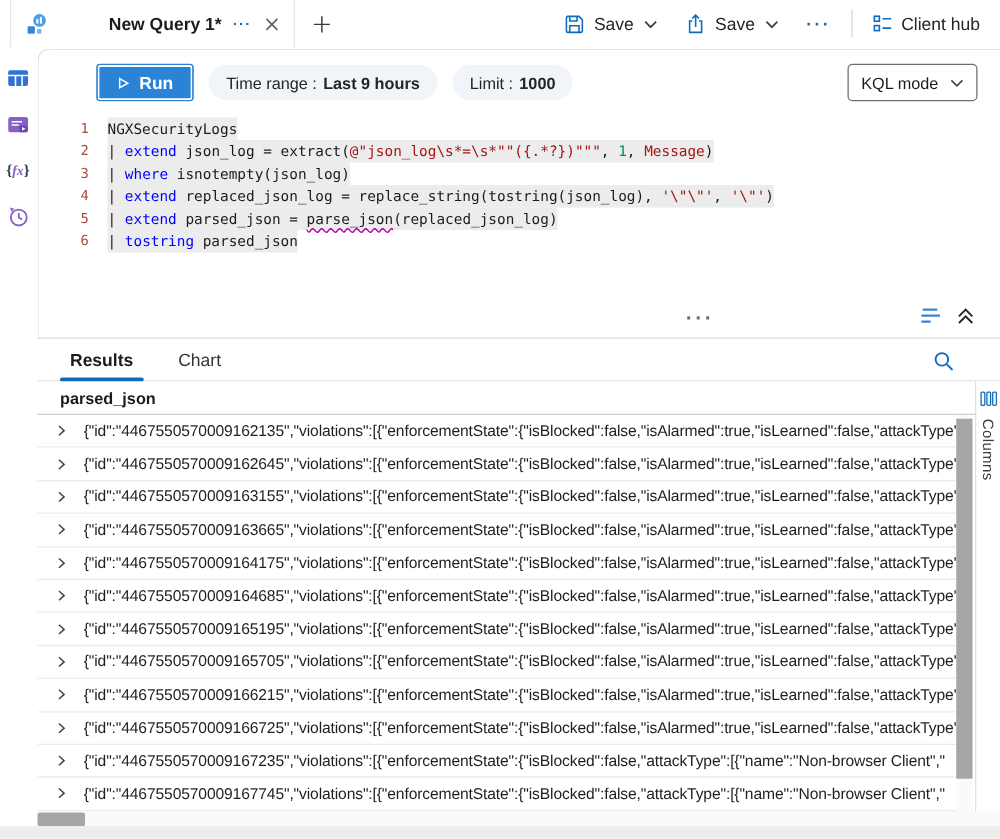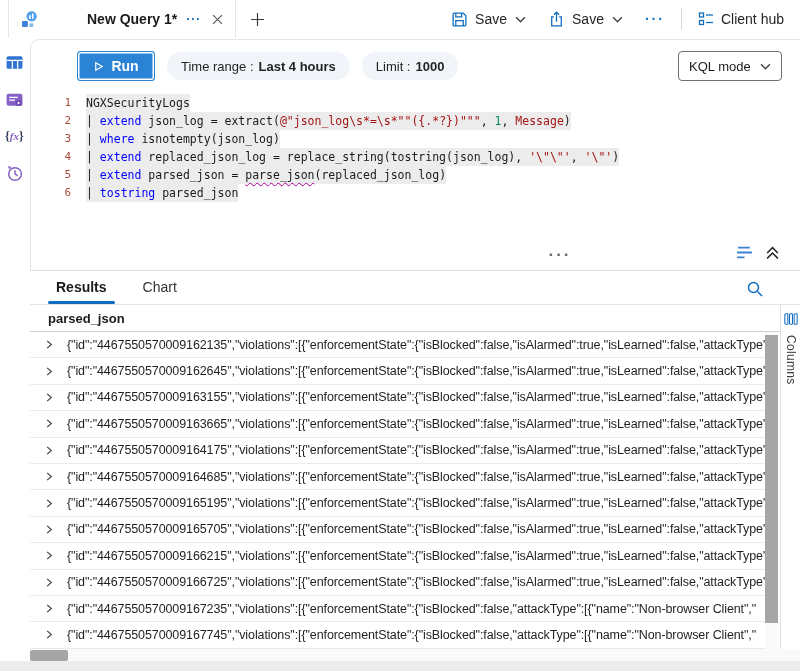--- a/index.html
+++ b/index.html
@@ -211,21 +211,21 @@
       <button class="run-btn">
         <span style="display:flex;">
           <svg width="11" height="11" viewBox="0 0 12 12" fill="none" stroke="#fff" stroke-width="1.3">
               <path d="M3 2 L10 6 L3 10 Z"></path>
             </svg>
         </span>
         <span>Run</span>
       </button>
       <div class="pill">
         <span>Time range :</span>
-        <b>Last 4 hours</b>
+        <b>Last 9 hours</b>
       </div>
       <div class="pill">
         <span>Limit :</span>
         <b>1000</b>
       </div>
       <div class="mode-select">
         <span>KQL mode</span>
         <span style="display:flex;">
           <svg width="11" height="7" viewBox="0 0 10 6">
               <path d="M1 1 L5 5 L9 1" stroke="#424242" stroke-width="1.2" fill="none"></path>
@@ -257,21 +257,21 @@
             <path d="M2 12.5 L7 7.5 L12 12.5"></path>
           </svg>
       </button>
     </div>
   </section>
 
   <div class="splitter">···</div>
 
   <section class="results">
     <div class="rtabs-row">
-      <div style="display:flex;align-items:flex-end;height:100%;">
+      <div style="display:flex;align-items:center;height:100%;">
           <button class="rtab active">Results</button>
           <button class="rtab">Chart</button>
         </div>
       <button class="search-btn">
         <span style="display:flex;">
           <svg width="18" height="18" viewBox="0 0 18 18" fill="none" stroke="#0f6cbd" stroke-width="1.5">
               <circle cx="7.5" cy="7.5" r="5"></circle>
               <path d="M11.5 11.5 L16 16"></path>
             </svg>
         </span>

